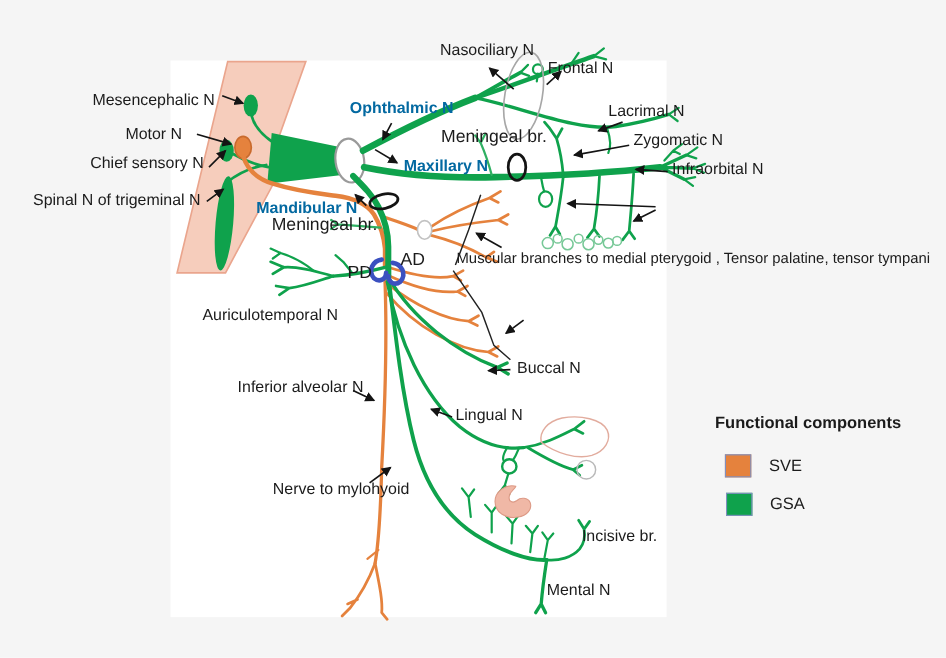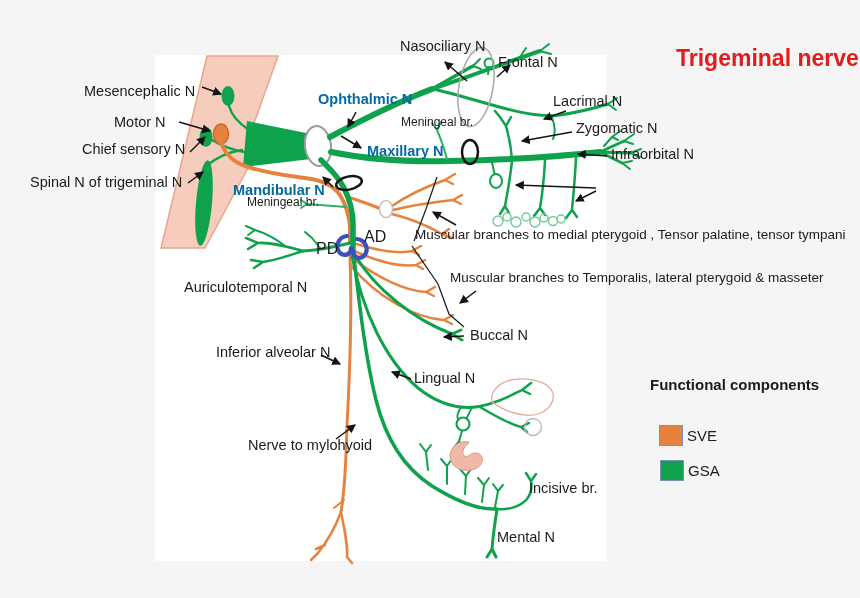--- a/index.html
+++ b/index.html
@@ -11,27 +11,27 @@
     overflow:hidden;
   }
   #diagram-svg{position:absolute;left:0;top:0;}
   .lbl{
     position:absolute;
     font-size:14.5px;
     color:#1b1b1b;
     white-space:nowrap;
     line-height:1.1;
   }
-  .lbl-sm{font-size:12px;text-align:center;}
+  .lbl-sm{font-size:16px;text-align:center;}
   .lbl-med{font-size:13.5px;}
   .lbl-red{color:#0369a1;font-weight:bold;}
   .lbl-title{font-size:23px;font-weight:bold;color:#e01c1c;}
   .lbl-bold{font-weight:bold;font-size:15px;}
   .lbl-pdad{font-size:16px;}
-  .legend-row{position:absolute;display:flex;align-items:center;gap:4px;margin-top:12px;}
+  .legend-row{position:absolute;display:flex;align-items:center;gap:16px;}
   .swatch{width:22px;height:19px;border:1.5px solid #7f8fbf;}
   .legend-label{font-size:15px;color:#1b1b1b;}
 </style>
 </head>
 <body>
 
 <div id="canvas">
 
   <svg id="diagram-svg" width="860" height="598" viewBox="0 0 860 598">
     <defs>
@@ -217,34 +217,32 @@
   <div class="lbl lbl-sm" style="left:401px;top:116px">Meningeal br.</div>
   <div class="lbl lbl-sm" style="left:247px;top:196px">Meningeal br.</div>
 
   <div class="lbl" style="left:400px;top:39px">Nasociliary N</div>
   <div class="lbl" style="left:498px;top:55px">Frontal N</div>
   <div class="lbl" style="left:553px;top:94px">Lacrimal N</div>
   <div class="lbl" style="left:576px;top:121px">Zygomatic N</div>
   <div class="lbl" style="left:611px;top:147px">Infraorbital N</div>
 
   <div class="lbl lbl-med" style="left:415px;top:228px">Muscular branches to medial pterygoid , Tensor palatine, tensor tympani</div>
-  <div class="lbl lbl-med" style="left:450px;top:271px">Muscular branches to Temporalis, lateral pterygoid &amp; masseter</div>
 
   <div class="lbl" style="left:470px;top:328px">Buccal N</div>
   <div class="lbl" style="left:414px;top:371px">Lingual N</div>
   <div class="lbl" style="left:184px;top:280px">Auriculotemporal N</div>
   <div class="lbl" style="left:216px;top:345px">Inferior alveolar N</div>
   <div class="lbl" style="left:248px;top:438px">Nerve to mylohyoid</div>
   <div class="lbl" style="left:529px;top:481px">Incisive br.</div>
   <div class="lbl" style="left:497px;top:530px">Mental N</div>
 
   <div class="lbl lbl-pdad" style="left:316px;top:240px">PD</div>
   <div class="lbl lbl-pdad" style="left:364px;top:228px">AD</div>
 
-  <div class="lbl lbl-title" style="left:676px;top:46px">Trigeminal nerve</div>
 
   <div class="lbl lbl-bold" style="left:650px;top:377px">Functional components</div>
   <div class="legend-row" style="left:659px;top:413px">
     <div class="swatch" style="background: rgb(229, 130, 61);"></div>
     <span class="legend-label">SVE</span>
   </div>
   <div class="legend-row" style="left:660px;top:448px">
     <div class="swatch" style="background: rgb(15, 162, 76);"></div>
     <span class="legend-label">GSA</span>
   </div>

